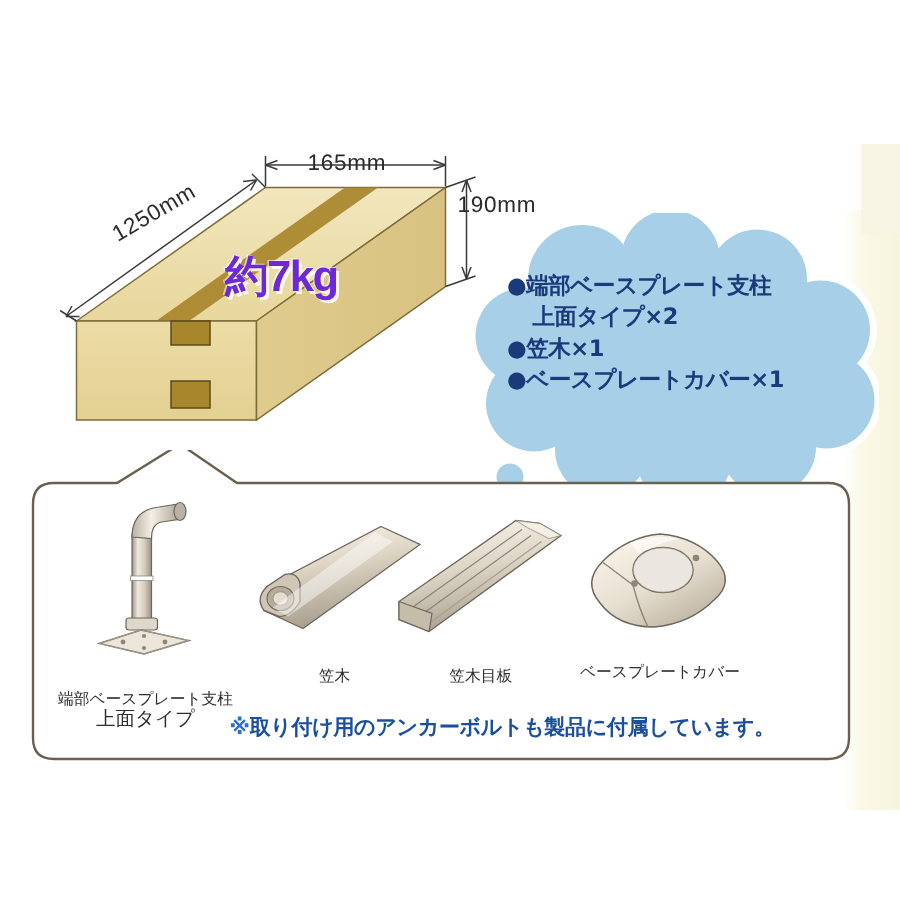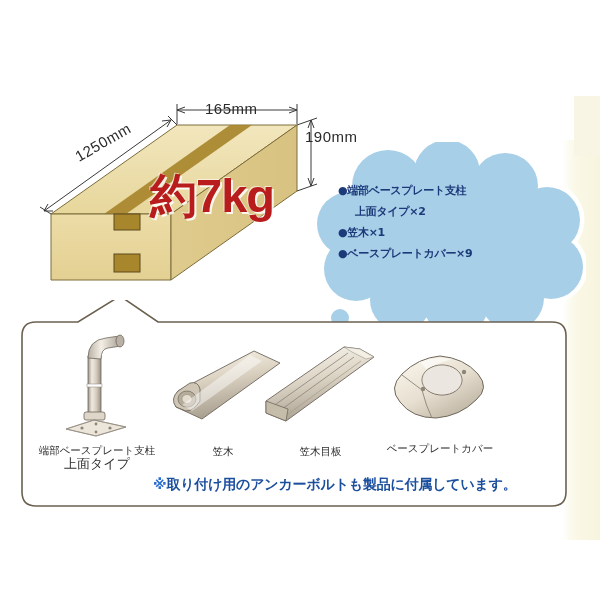--- a/index.html
+++ b/index.html
@@ -38,36 +38,36 @@
   #dim-width{left:205px;top:100px;}
   #dim-height{left:305px;top:128px;}
   #dim-length{
     left:72px;top:150px;
     transform:rotate(-30deg);
     transform-origin:left top;
   }
 
   .weight-label{
     position:absolute;left:150px;top:165px;
-    font-size:47px;font-weight:bold;
-    color:#b91c1c;
+    font-size:29px;font-weight:bold;
+    color:#6d28d9;
     letter-spacing:-1px;
     text-shadow:2px 2px 0 rgba(255,255,255,.85), -1px -1px 0 rgba(255,255,255,.6);
     font-family:"Liberation Sans","DejaVu Sans",sans-serif;
     white-space:nowrap;
   }
 
   
   .cloud{position:absolute;left:316px;top:142px;width:270px;height:200px;}
   .cloud svg{position:absolute;left:0;top:0;}
   .cloud-text{
     position:absolute;left:22px;top:38px;width:250px;
     color:#1b3a7a;
     font-weight:bold;
-    font-size:11px;
+    font-size:15px;
     line-height:21px;
     letter-spacing:-0.3px;
     font-family:"DejaVu Sans","Liberation Sans",sans-serif;
     white-space:nowrap;
   }
   .cloud-text .ln{display:block;}
   .cloud-text .ind{padding-left:17px;}
 
   
   .panel{position:absolute;left:8px;top:300px;width:572px;height:212px;}
@@ -78,21 +78,21 @@
     color:#2e2e2e;
     font-size:10.5px;
     line-height:13px;
     font-family:"DejaVu Sans","Liberation Sans",sans-serif;
     white-space:nowrap;
   }
   .part-label .sub{font-size:13px;display:block;}
 
   #part-post{left:14px;top:30px;width:150px;}
   #part-post .art{height:110px;position:relative;}
-  #part-post .part-label{margin-top:4px;}
+  #part-post .part-label{margin-top:20px;}
 
   #part-kasagi{left:150px;top:45px;width:130px;}
   #part-kasagi .art{height:92px;position:relative;}
   #part-kasagi .part-label{margin-top:8px;}
 
   #part-meita{left:240px;top:45px;width:145px;}
   #part-meita .art{height:92px;position:relative;}
   #part-meita .part-label{margin-top:8px;}
 
   #part-cover{left:352px;top:42px;width:160px;}
@@ -213,21 +213,21 @@
         <circle cx="24" cy="176" r="9" fill="#a8cfe8"></circle>
         <circle cx="7" cy="188" r="8" fill="#ffffff"></circle>
         <circle cx="7" cy="188" r="5" fill="#a8cfe8"></circle>
       </g>
     </svg>
 
     <div class="cloud-text">
       <span class="ln">●端部ベースプレート支柱</span>
       <span class="ln ind">上面タイプ×2</span>
       <span class="ln">●笠木×1</span>
-      <span class="ln">●ベースプレートカバー×9</span>
+      <span class="ln">●ベースプレートカバー×1</span>
     </div>
   </div>
 
   <div class="panel">
     <svg width="572" height="212" viewBox="0 0 572 212">
       <path d="M 14,44
                L 14,36 Q 14,22 28,22
                L 70,22
                L 112,-4
                L 150,22

